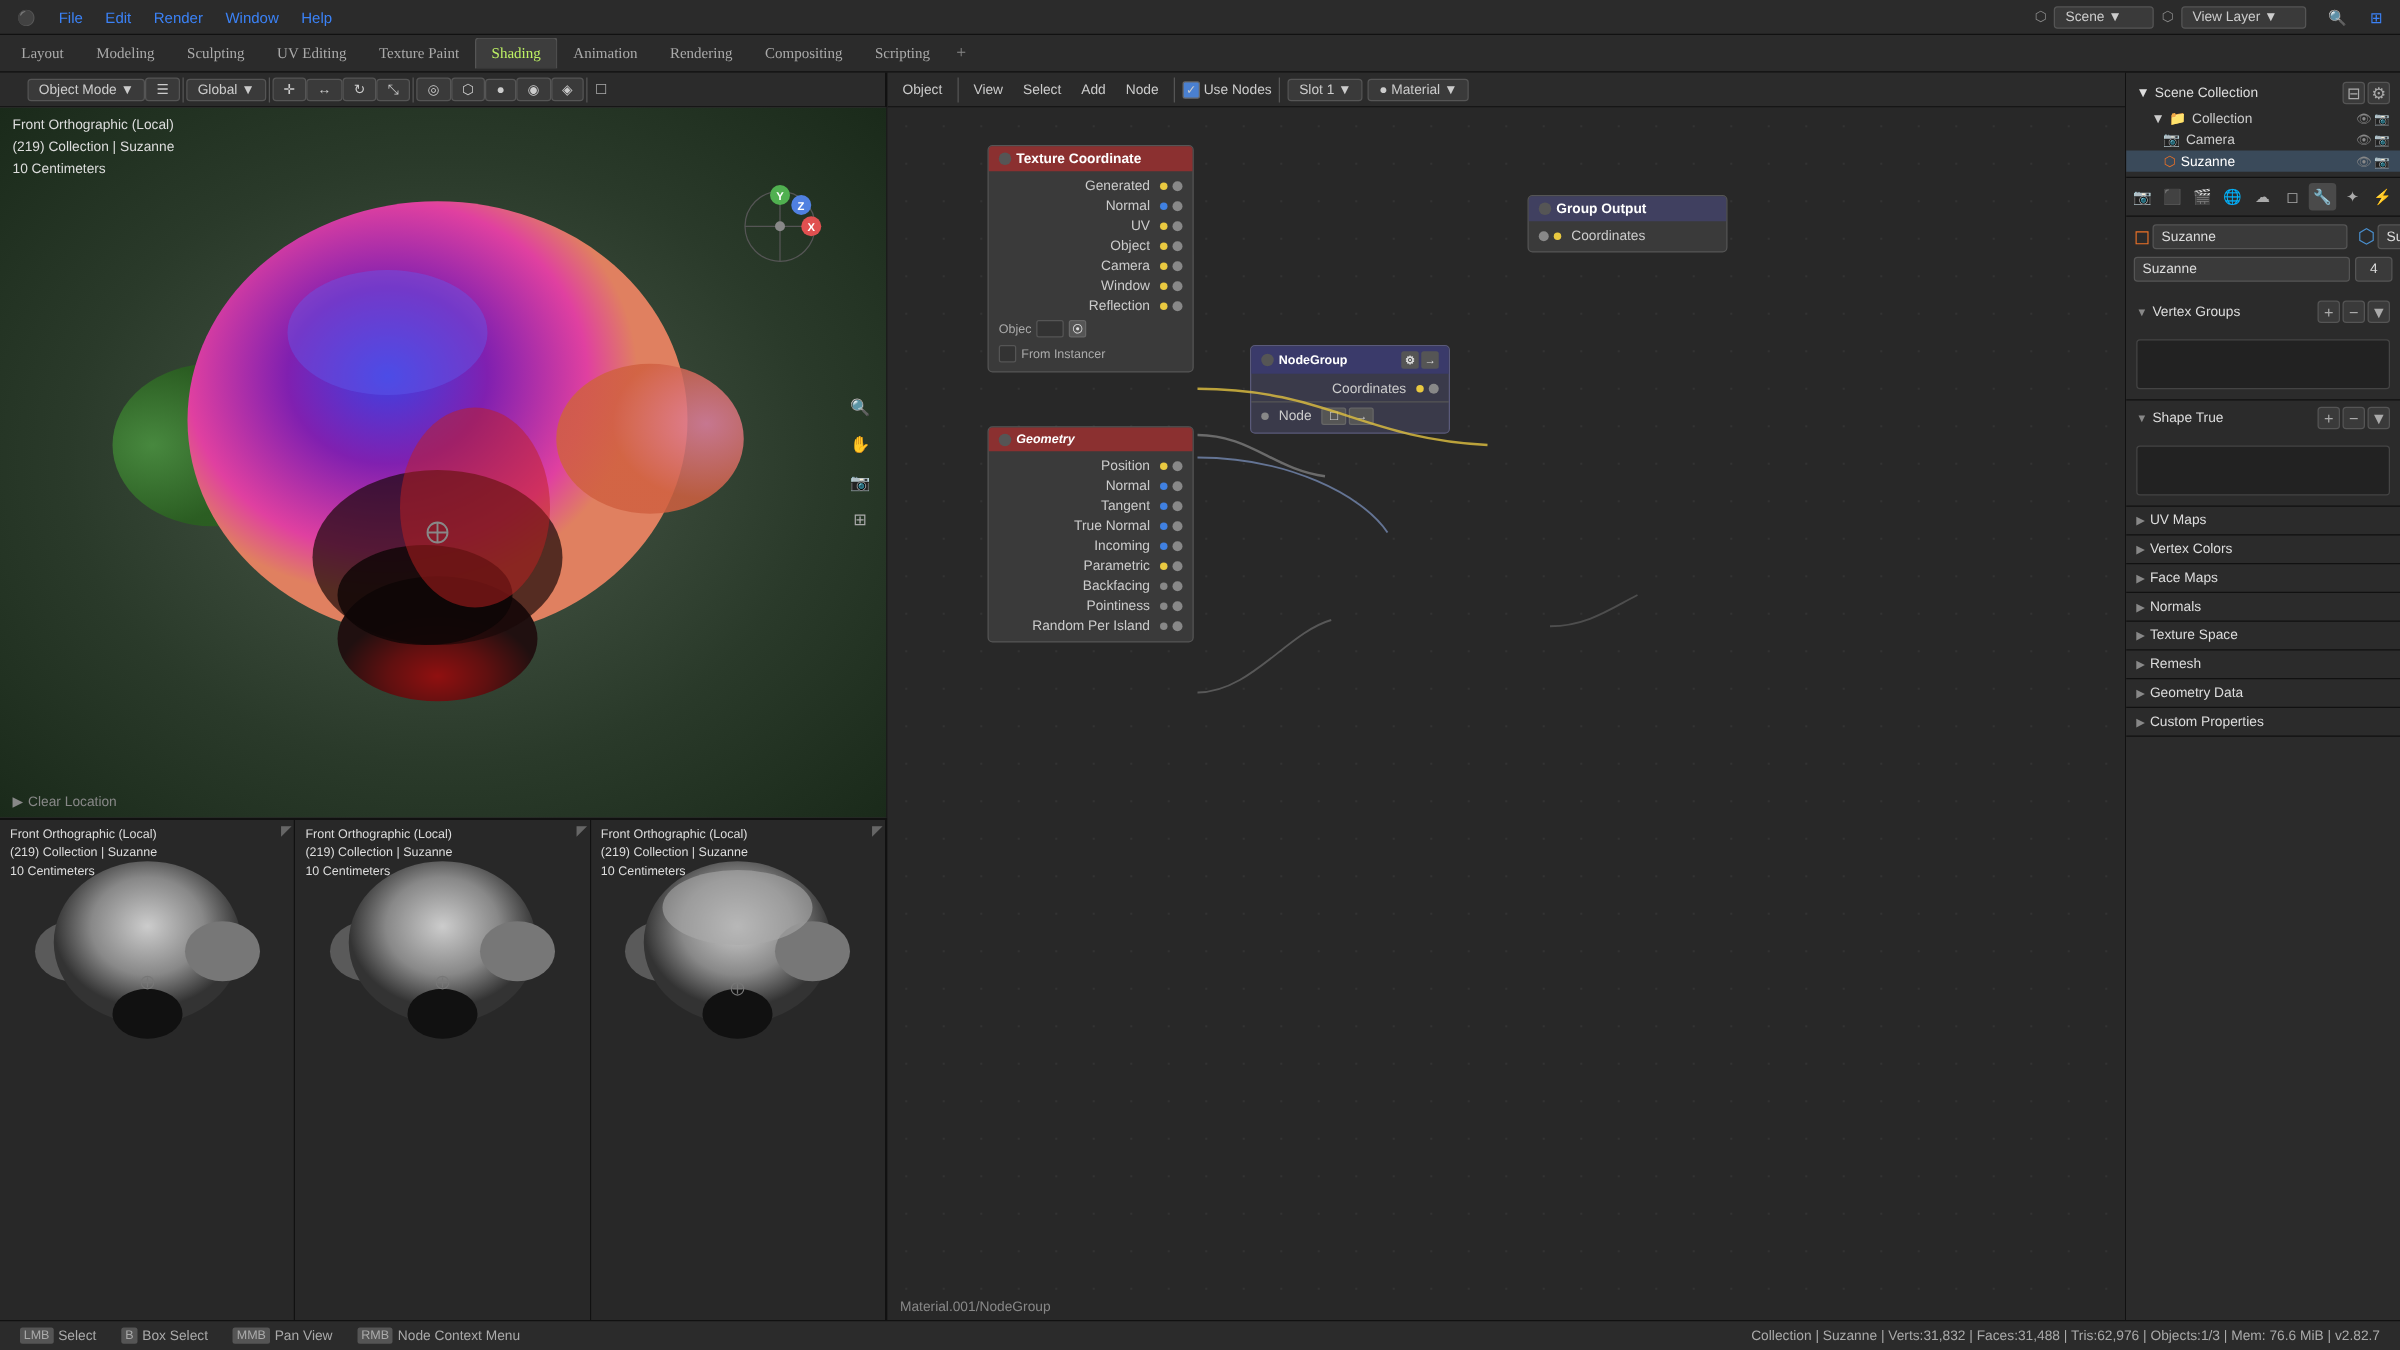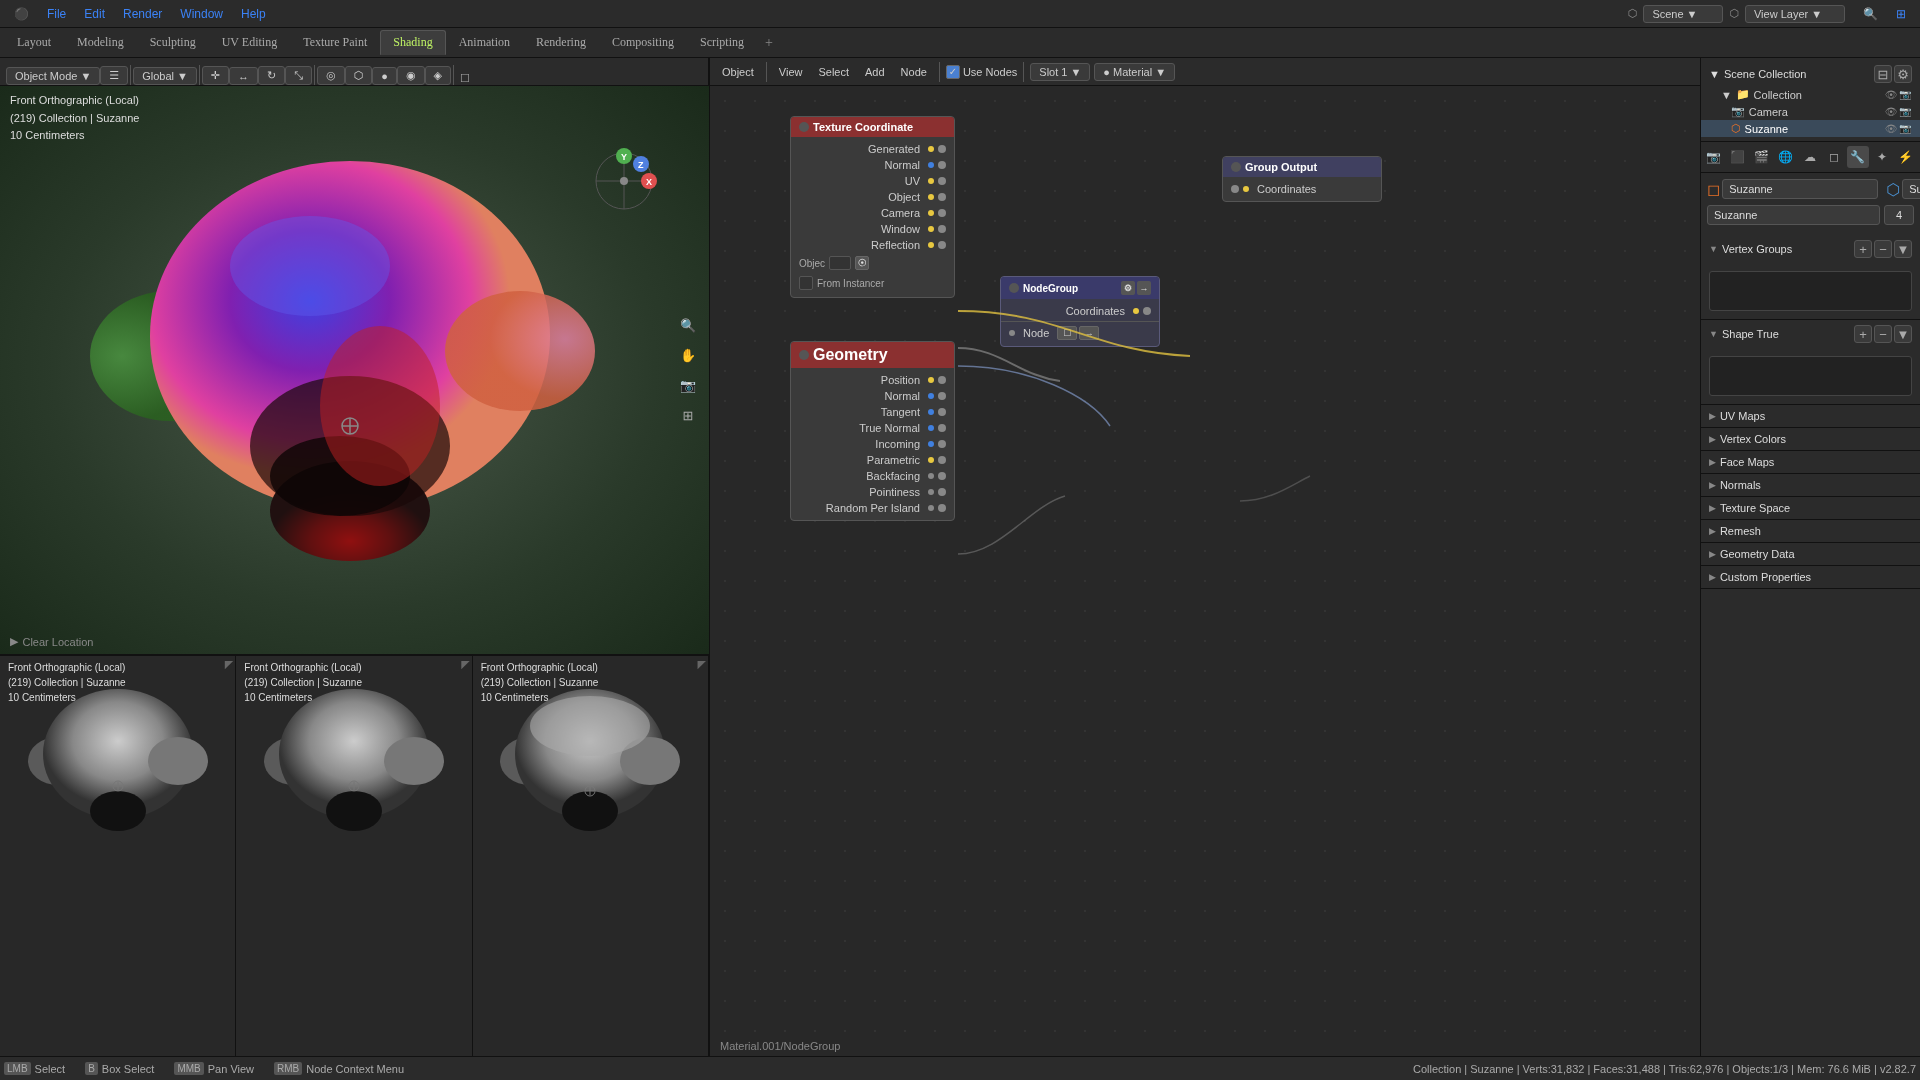--- a/index.html
+++ b/index.html
@@ -343,21 +343,21 @@
       line-height: 1.5;
     }
 
     
     #status-bar {
       display: flex;
       align-items: center;
       height: 24px;
       background: #2b2b2b;
       border-top: 1px solid #111;
-      padding: 0 4px;
+      padding: 0 16px;
       font-size: 11px;
       color: #aaa;
       gap: 20px;
       position: absolute;
       bottom: 0;
       left: 0;
       right: 0;
     }
 
     .status-item {
@@ -494,25 +494,25 @@
       display: flex;
       align-items: center;
       gap: 3px;
       font-size: 11px;
       color: #ccc;
       cursor: pointer;
     }
 
     .header-row {
       display: flex;
-      align-items: flex-end;
+      align-items: center;
       height: 28px;
       background: #2b2b2b;
       border-bottom: 1px solid #111;
-      padding: 0 6px;
+      padding: 0 22px;
     }
 
     .tri-dot {
       width: 6px;
       height: 6px;
       border-radius: 50%;
       background: #888;
       display: inline-block;
     }
   </style>
@@ -865,21 +865,21 @@
             <div class="node-row has-dot-left">
               <span class="tri-dot socket-yellow" style="margin-right:4px;"></span>
               <span>Coordinates</span>
             </div>
           </div>
         </div>
 
         <div class="node-card node-geometry" style="position:absolute;top:255px;left:80px;width:165px;">
           <div class="node-header node-header-red">
             <span class="collapse-icon"></span>
-            <span style="font-size:16px;color:#fff;">Geometry</span>
+            <span style="font-size:10px;color:#fff;font-style:italic;">Geometry</span>
           </div>
           <div class="node-body">
             <div class="node-row has-dot-right">
               <span>Position</span>
               <span class="tri-dot socket-yellow" style="margin-left:4px;"></span>
             </div>
             <div class="node-row has-dot-right">
               <span>Normal</span>
               <span class="tri-dot socket-blue" style="margin-left:4px;"></span>
             </div>

